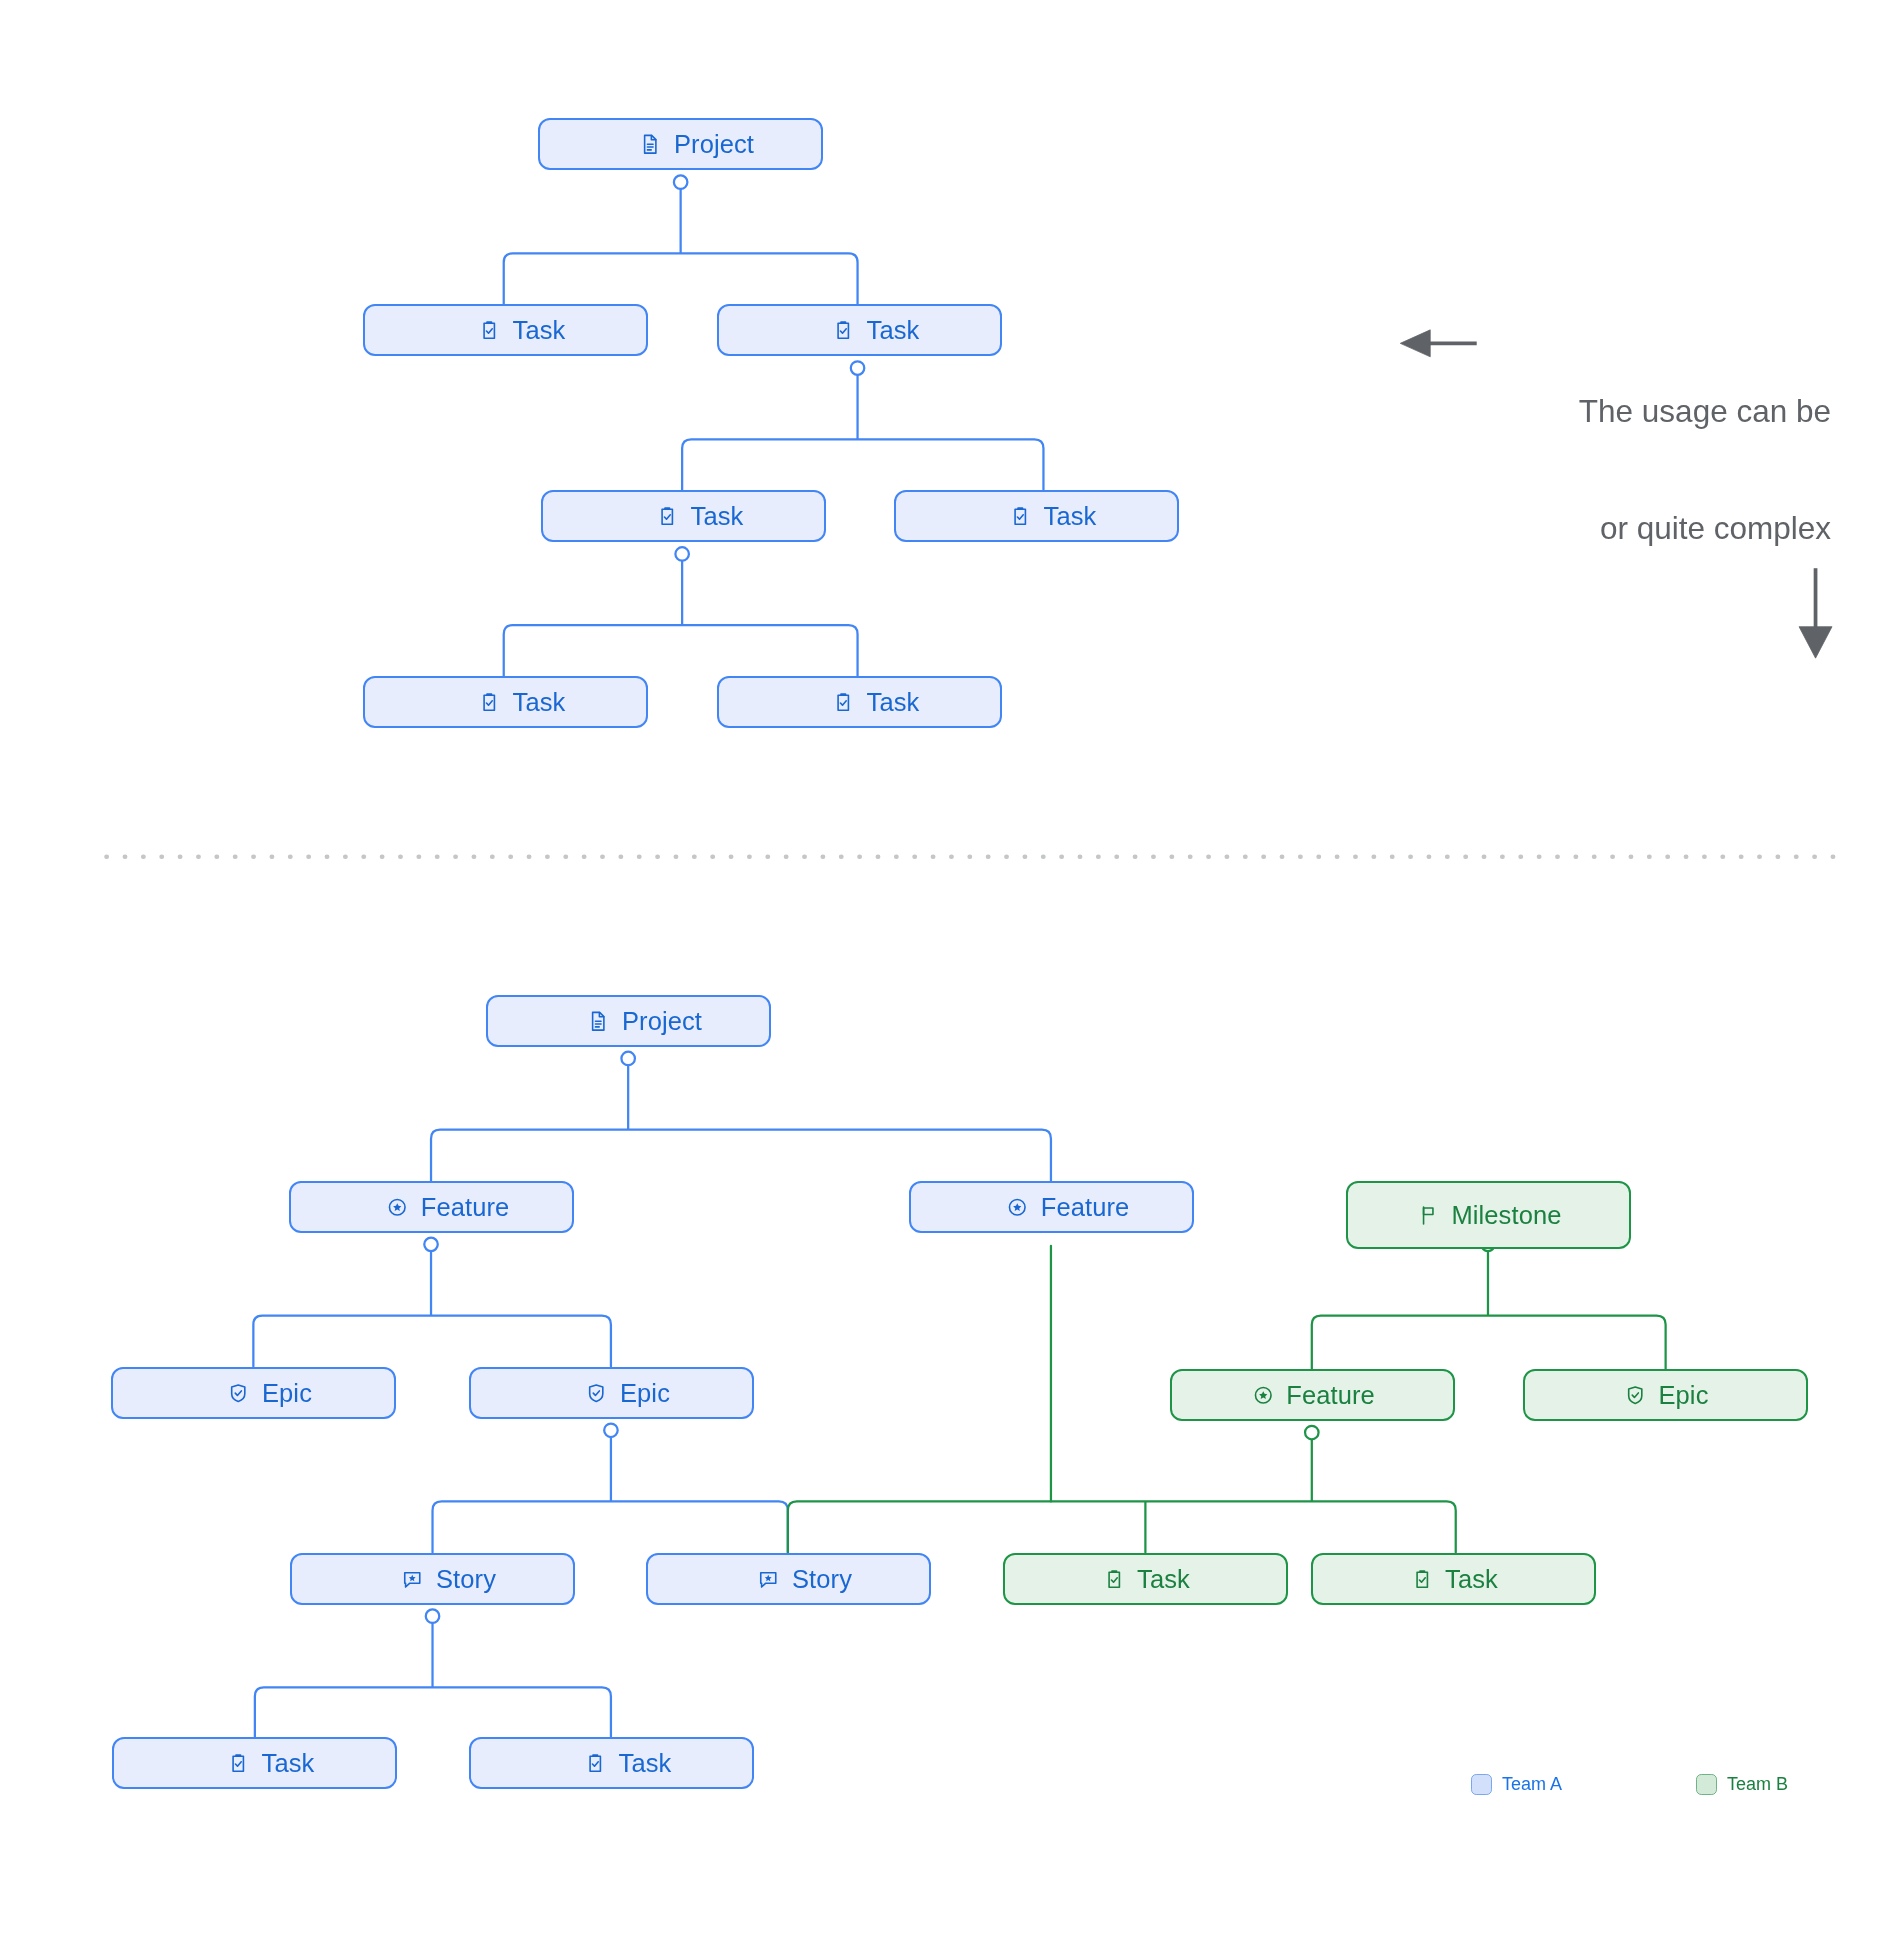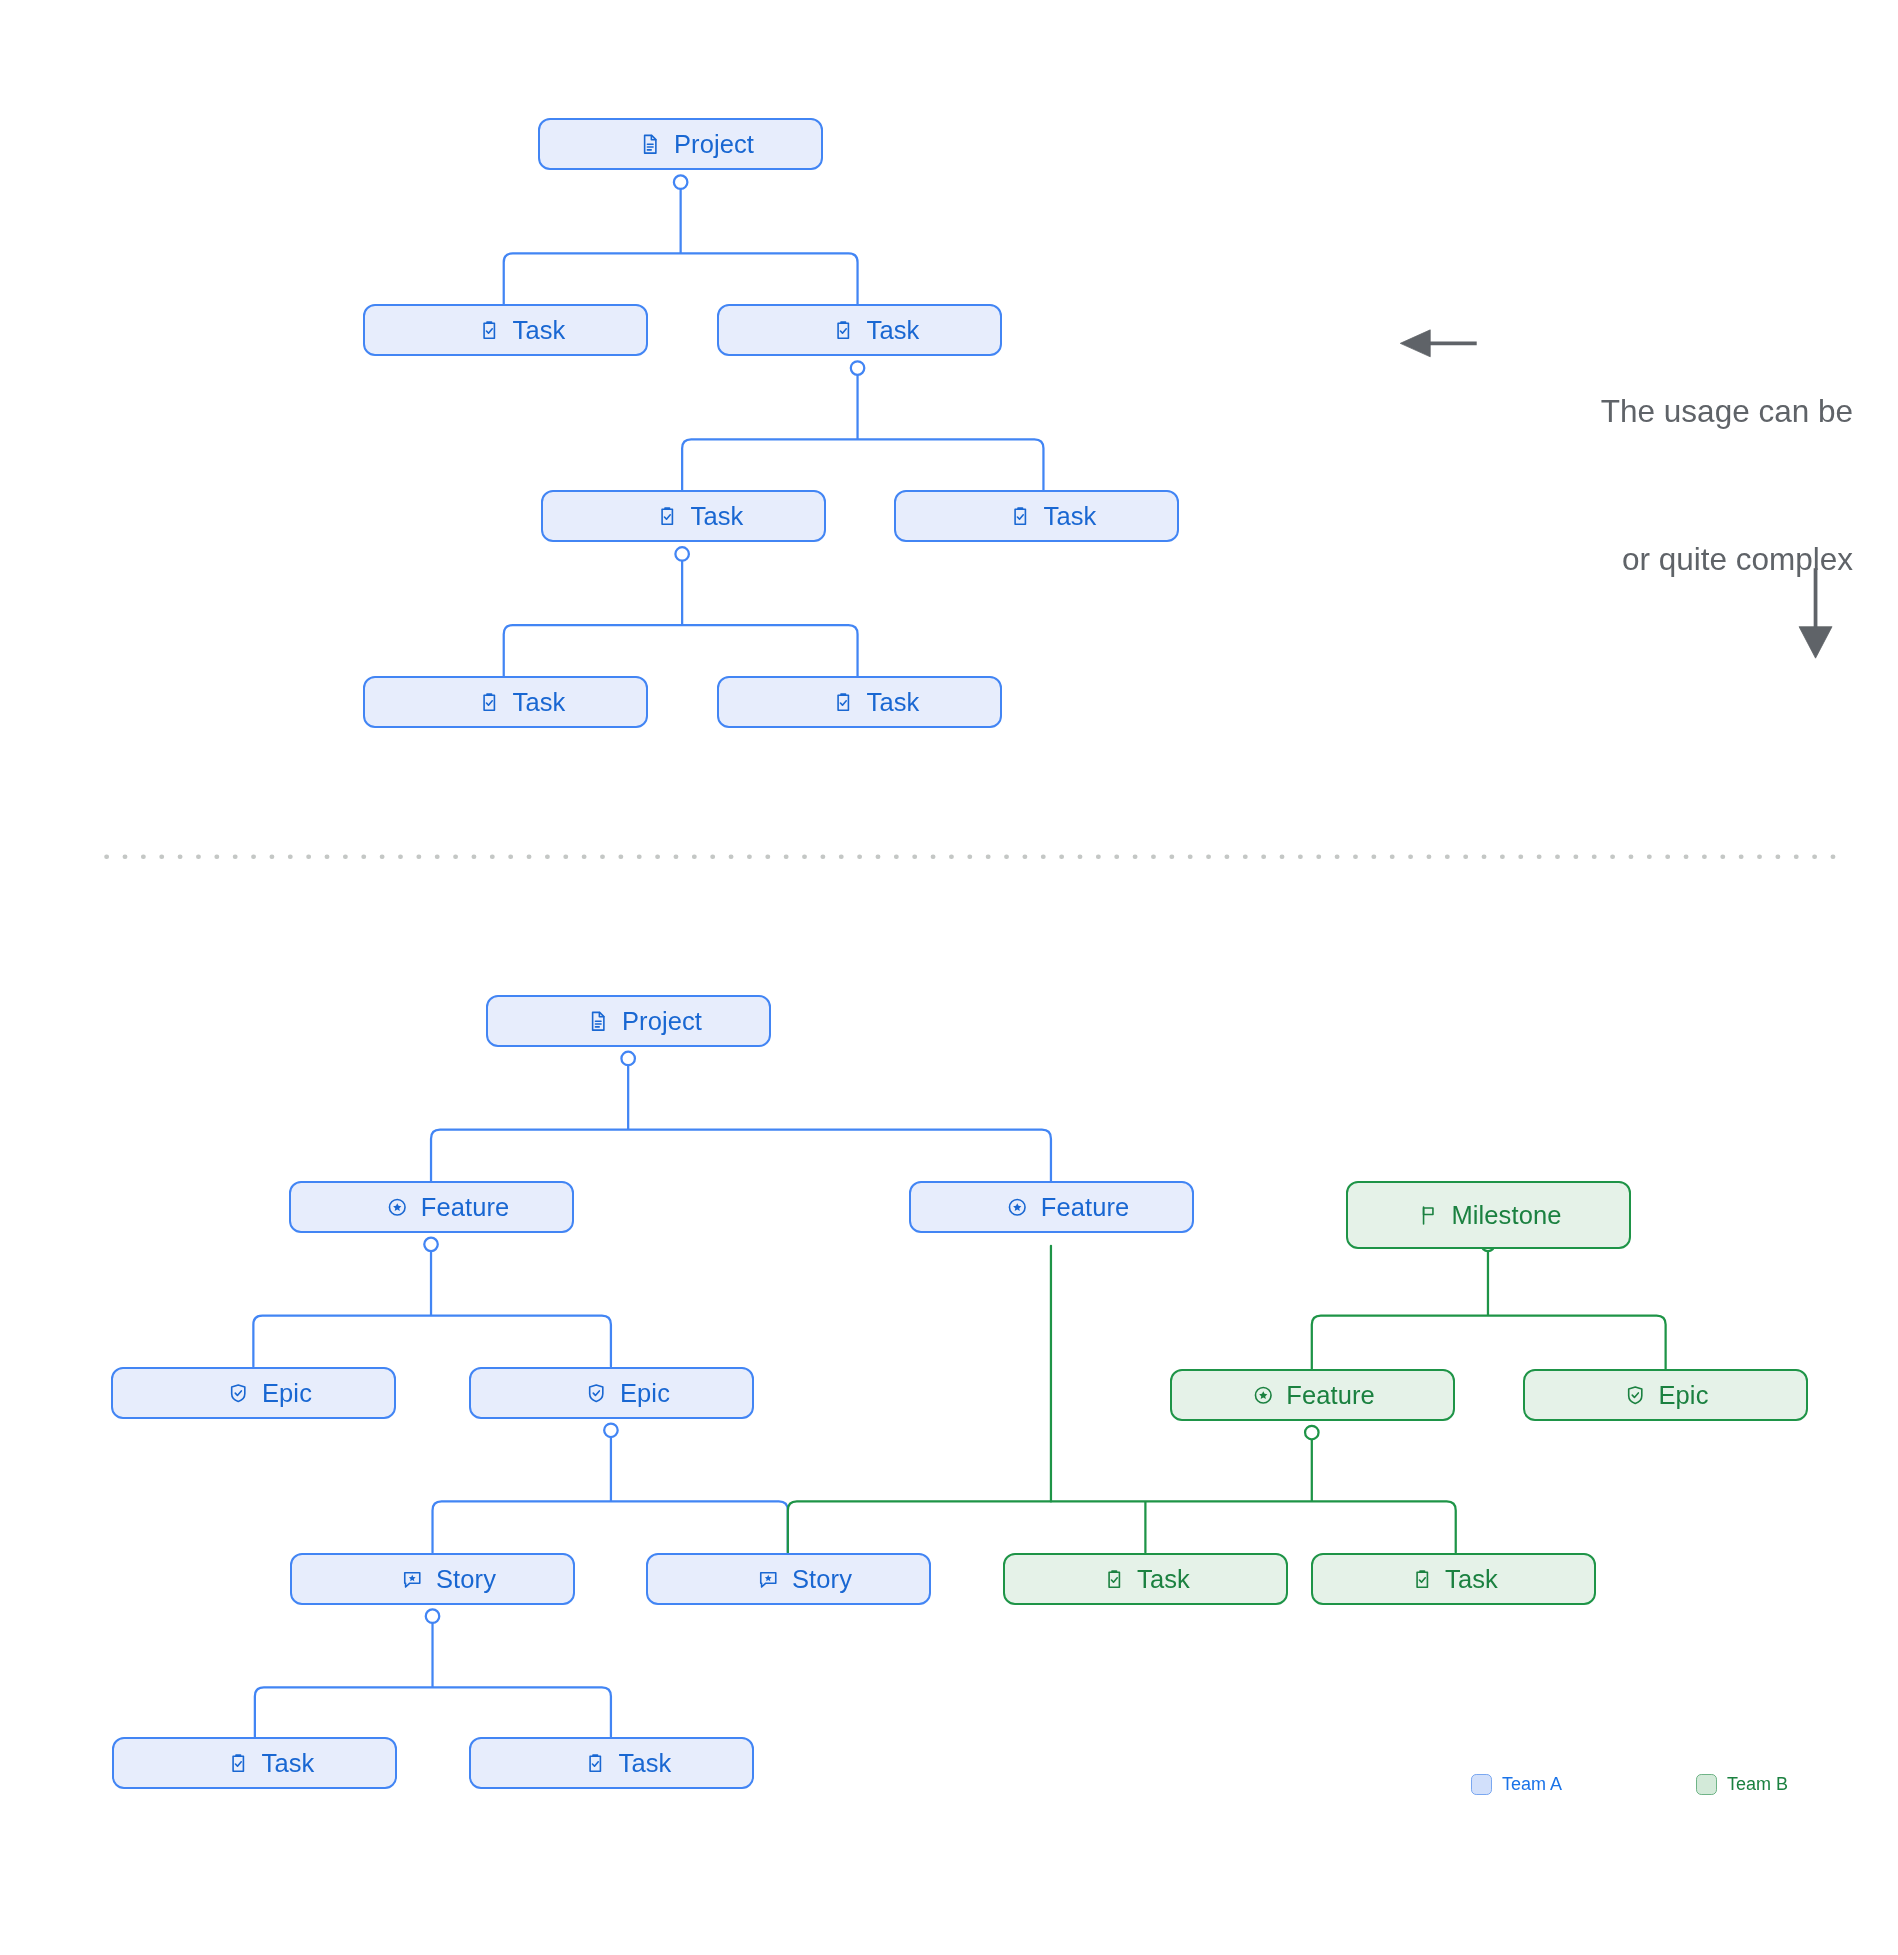--- a/index.html
+++ b/index.html
@@ -342,23 +342,23 @@
           <svg viewBox="0 0 24 24" width="22.5" height="22.5">
             <path stroke="#1967d2" stroke-width="1.7" fill="none" stroke-linecap="round" stroke-linejoin="round" d="M6.5 4.5h11v16h-11z"></path>
             <path stroke="#1967d2" stroke-width="1.7" fill="none" stroke-linecap="round" stroke-linejoin="round" d="M9.6 4.5V3.2h4.8v1.3z"></path>
             <path stroke="#1967d2" stroke-width="1.7" fill="none" stroke-linecap="round" stroke-linejoin="round" d="M9 12.8l2.2 2.3 4-4.6"></path>
           </svg>
         </span>
         <span class="node-label">Task</span>
       </div>
     </div>
 
-  <div class="annotation" style="right:45px; top:315px; width:480px;">
+  <div class="annotation" style="right:67px; top:315px; width:480px;">
     <div>The usage can be</div>
-    <div style="margin-top:33px;">or quite complex</div>
+    <div style="margin-top:2px;">or quite complex</div>
   </div>
 
   <div class="legend team-a" style="left:1471px; top:1774px;">
     <span class="legend-swatch"></span>
     <span>Team A</span>
   </div>
   <div class="legend team-b" style="left:1696px; top:1774px;">
     <span class="legend-swatch"></span>
     <span>Team B</span>
   </div>

